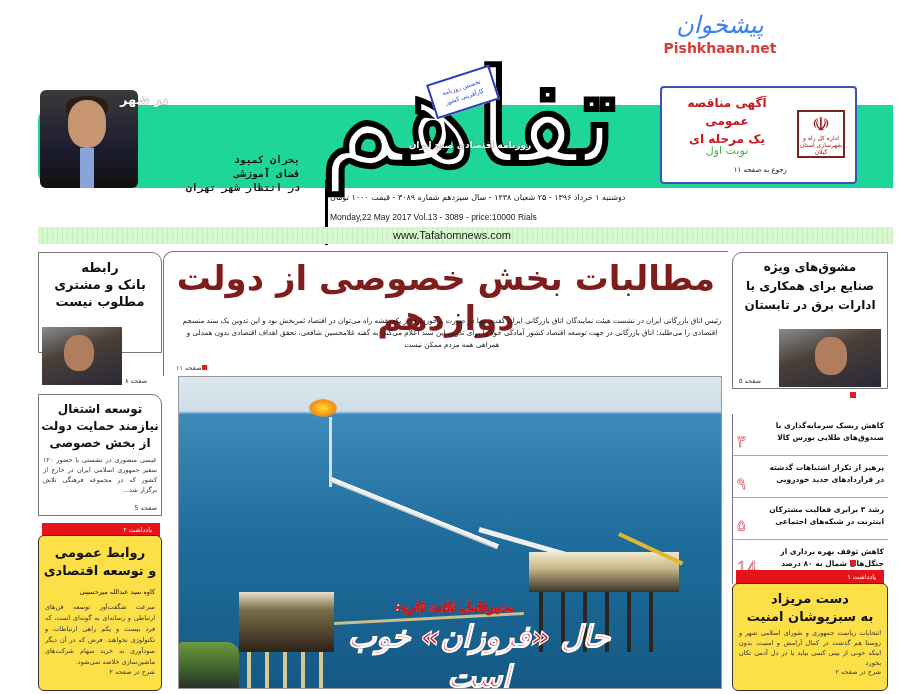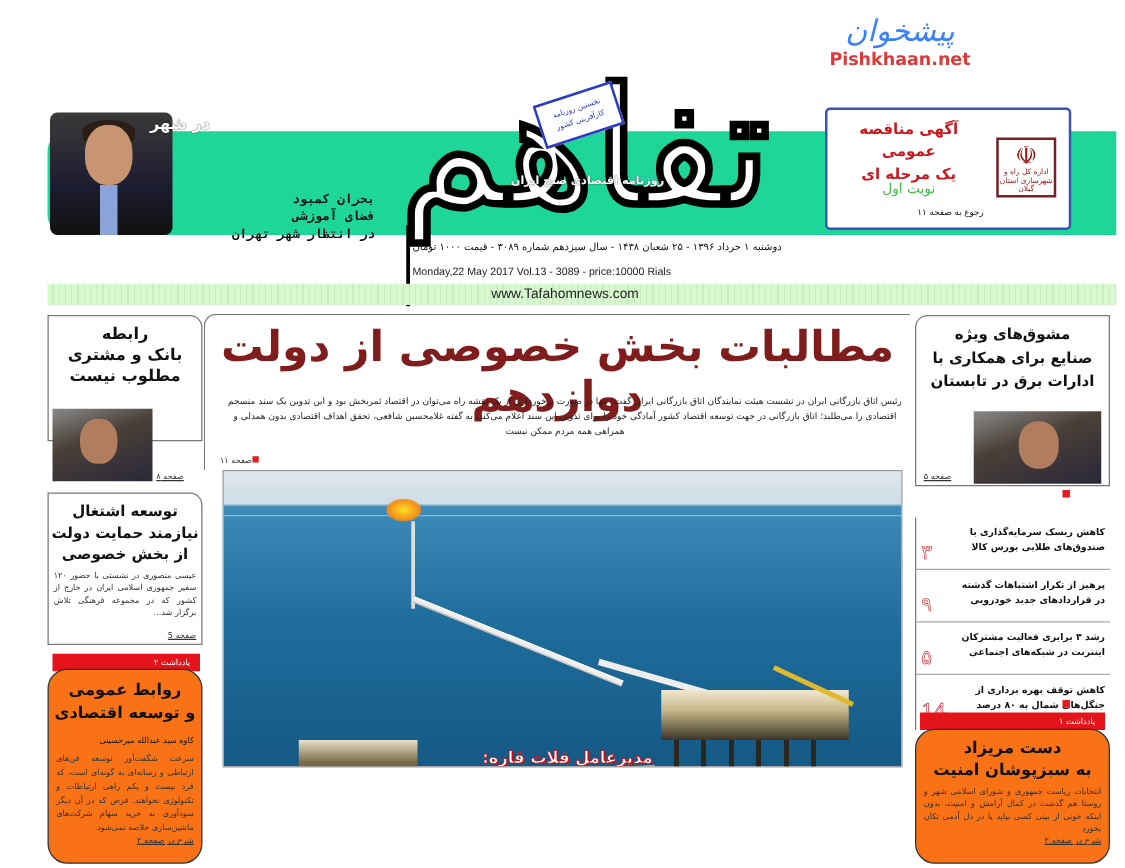--- a/index.html
+++ b/index.html
@@ -39,44 +39,44 @@
     .city-photo .hair { position:absolute; left:26px; top:6px; width:42px; height:18px; border-radius: 50% 50% 20% 20%; background:#2a1e16; }
     .city-photo .shirt { position:absolute; left:40px; top:58px; width:14px; height:40px; background:#8aa3d8; }
     .city-label { position: absolute; left: 80px; top: 2px; font-size: 13px; font-weight: bold; color: #fff; text-shadow: 0 0 1px #000; }
     .city-text { position: absolute; left: 120px; top: 64px; width: 140px; font-size: 10px; font-weight: bold; line-height: 14px; color: #111; text-align: right; font-family: Liberation Mono, monospace; }
 
     
     .card { position: absolute; border: 1.5px solid #777; border-radius: 0 10px 0 0; background: #fff; }
     .card-l { border-radius: 0 10px 0 0; }
     .card-r { border-radius: 10px 0 0 0; }
     .card h3 { font-weight: bold; color: #111; text-align: center; }
-    .page-ref { font-size: 6.5px; color: #333; text-decoration: underline; }
+    .page-ref { font-size: 6.5px; color: #333; }
     .photo { position: absolute; background: linear-gradient(160deg,#8a8a8a 0%, #4a4038 40%, #2a2838 100%); }
     .photo .face { position:absolute; border-radius:45%; background:#b07d5e; }
 
     .news-list { position: absolute; left: 732px; top: 414px; width: 156px; height: 170px; border-left: 1.5px solid #777; }
     .news-item { position: relative; height: 42px; border-bottom: 1px solid #aaa; padding: 6px 4px 0 26px; }
     .news-item:last-child { border-bottom: none; }
     .news-item .t { font-size: 7.5px; font-weight: bold; line-height: 12px; text-align: right; }
     .news-item .n { position: absolute; left: 4px; bottom: 4px; font-size: 16px; color: #c8202a; font-family: "DejaVu Serif", serif; -webkit-text-stroke: 0.5px #c8202a; color: transparent; }
     .red-dot { position: absolute; width: 6px; height: 6px; background: #e21d24; }
 
     .note-tab { position: absolute; height: 14px; background: #e5141b; color: #fff; font-size: 6.5px; text-align: right; padding: 3px 8px; }
-    .note-body { position: absolute; border: 1.5px solid #333; border-radius: 16px; background: #f97316; }
+    .note-body { position: absolute; border: 1.5px solid #333; border-radius: 6px; background: #fde047; }
     .note-body h3 { font-weight: bold; text-align: center; }
     .note-body p { font-size: 7px; line-height: 12px; text-align: justify; direction: rtl; color: #333; }
 
     
     .headline { position: absolute; left: 172px; top: 258px; width: 548px; text-align: center; font-size: 34px; font-weight: bold; line-height: 40px; letter-spacing: -1px; color: #7f1d1d; }
     .lede { position: absolute; left: 182px; top: 315px; width: 540px; font-size: 7.2px; line-height: 12px; text-align: center; color: #222; }
     .lede-ref { position: absolute; left: 176px; top: 364px; font-size: 6.5px; color: #333; }
     .lede-ref::before { content: ""; display: inline-block; width: 5px; height: 5px; background: #e21d24; margin-right: 3px; }
     .center-frame { position: absolute; left: 163px; top: 251px; width: 565px; height: 125px; border-left: 1.5px solid #777; border-top: 1.5px solid #777; border-radius: 10px 0 0 0; }
 
-    .photo-main { position: absolute; left: 178px; top: 376px; width: 544px; height: 238px; overflow: hidden; border: 1px solid #999; background: linear-gradient(180deg, #dde7ee 0%, #cfdde6 11%, #3d8bb8 12%, #1f6e9e 50%, #155984 100%); }
+    .photo-main { position: absolute; left: 178px; top: 376px; width: 544px; height: 313px; overflow: hidden; border: 1px solid #999; background: linear-gradient(180deg, #dde7ee 0%, #cfdde6 11%, #3d8bb8 12%, #1f6e9e 50%, #155984 100%); font-style: italic; }
     .horizon { position:absolute; left:0; top:35px; width:100%; height:1px; background:#8ab7d3; }
     .flare { position: absolute; left: 130px; top: 22px; width: 28px; height: 18px; background: radial-gradient(ellipse at center, #ffe02a 0%, #f29018 60%, rgba(242,144,24,0) 100%); border-radius: 50%; }
     .stack { position:absolute; left:150px; top:40px; width:3px; height:70px; background:#ddd; }
     .bridge1 { position:absolute; left:152px; top:100px; width:180px; height:5px; background:#eee; transform-origin: left center; transform: rotate(22deg); border-top:1px solid #fff; border-bottom: 1px solid #bbb; }
     .bridge2 { position:absolute; left:300px; top:150px; width:150px; height:5px; background:#eee; transform-origin: left center; transform: rotate(16deg); }
     .platform-r { position:absolute; left:350px; top:175px; width:150px; height:40px; background: linear-gradient(180deg,#f0e8d0 0%, #c9b88a 40%, #3b3528 100%); }
     .platform-r .legs { position:absolute; left:10px; top:40px; width:120px; height:60px; background: repeating-linear-gradient(90deg, #2a2620 0px, #2a2620 4px, transparent 4px, transparent 22px); }
     .crane { position:absolute; left:440px; top:155px; width:70px; height:4px; background:#e0b830; transform: rotate(25deg); transform-origin:left center; }
     .platform-l { position:absolute; left:60px; top:215px; width:95px; height:60px; background: linear-gradient(180deg,#e8e0c8 0%, #7a6c4a 30%, #2c2418 100%); }
     .platform-l .legs { position:absolute; left:8px; top:60px; width:80px; height:40px; background: repeating-linear-gradient(90deg, #d8c890 0px, #d8c890 4px, transparent 4px, transparent 18px); }

